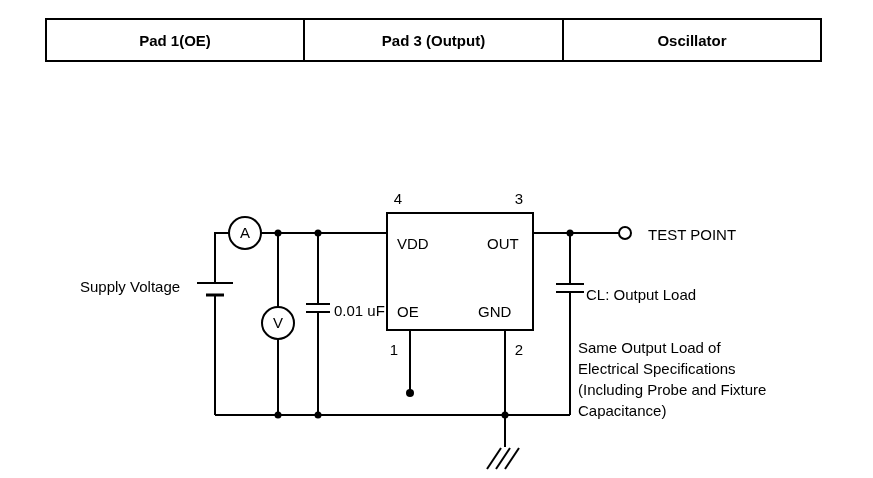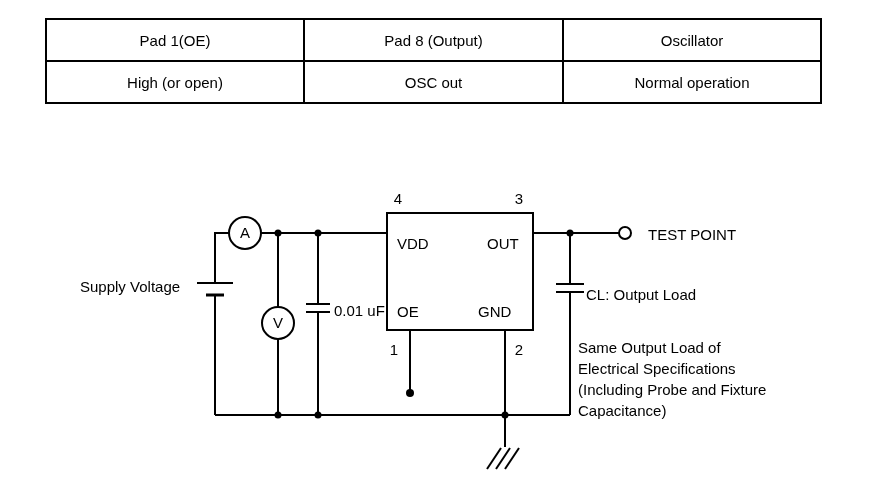--- a/index.html
+++ b/index.html
@@ -23,21 +23,21 @@
     border-collapse: collapse;
     table-layout: fixed;
   }
   table.truth-table th,
   table.truth-table td {
     border: 2px solid #000000;
     height: 40px;
     text-align: center;
     vertical-align: middle;
     font-size: 15px;
-    font-weight: normal;
+    font-weight: bold;
     color: #000000;
     padding: 0 6px;
   }
   .circuit-svg {
     position: absolute;
     left: 0;
     top: 170px;
     width: 873px;
     height: 308px;
   }
@@ -83,30 +83,25 @@
 
   <table class="truth-table">
     <colgroup>
       <col style="width:258px">
       <col style="width:259px">
       <col style="width:258px">
     </colgroup>
     <thead>
       <tr>
         <th>Pad 1(OE)</th>
-        <th>Pad 8 (Output)</th>
+        <th>Pad 3 (Output)</th>
         <th>Oscillator</th>
       </tr>
     </thead>
     <tbody>
-      <tr>
-        <td>High (or open)</td>
-        <td>OSC out</td>
-        <td>Normal operation</td>
-      </tr>
     </tbody>
   </table>
 
   <svg class="circuit-svg" viewBox="0 0 873 308">
 
     <path class="wire" d="M215,113 L215,63 L229,63"></path>
     <line class="wire" x1="197" y1="113" x2="233" y2="113"></line>
     <line class="thickplate" x1="206" y1="125" x2="224" y2="125"></line>
     <line class="wire" x1="215" y1="125" x2="215" y2="245"></line>
     <text x="80" y="122">Supply Voltage</text>

